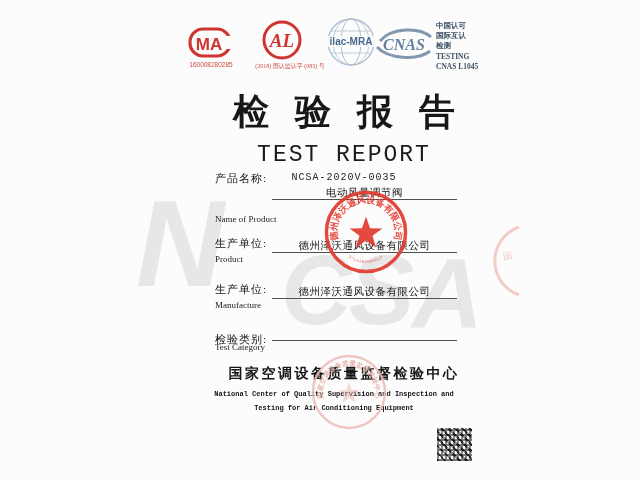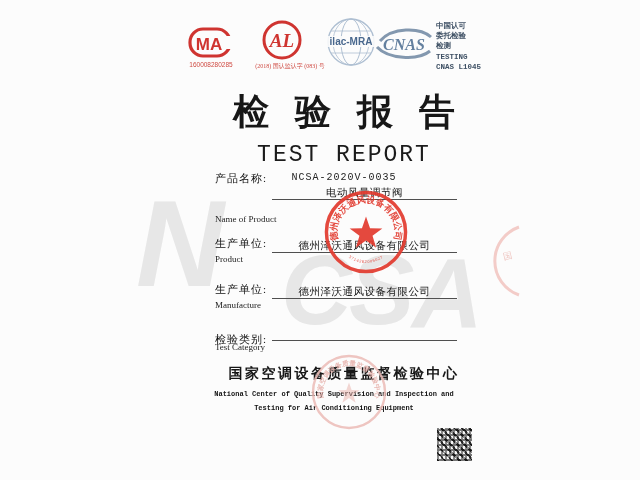--- a/index.html
+++ b/index.html
@@ -19,21 +19,21 @@
   .logo { position:absolute; z-index:1; }
   #cma   { left:188px; top:26px; }
   #cma-num { position:absolute; left:184px; top:61px; width:54px; text-align:center;
              font-family:"Liberation Sans", sans-serif; font-size:6.5px; color:#cf4a42; z-index:1; }
   #cal   { left:261px; top:19px; }
   #cal-cap { position:absolute; left:246px; top:62px; width:88px; text-align:center;
              font-size:6px; color:#cf4a42; z-index:1; }
   #ilac  { left:326px; top:17px; }
   #cnas  { left:374px; top:26px; }
   #accred { position:absolute; left:436px; top:21px; z-index:1;
-            font-family:Liberation Mono, monospace; font-weight:700;
+            font-family:Liberation Serif, serif; font-weight:700;
             font-size:7.5px; line-height:10.2px; color:#3e5064; }
   
   .title-col { position:absolute; left:44px; width:600px; top:88px; text-align:center; z-index:1; }
   .title-zh { font-family:"Liberation Sans", sans-serif; font-weight:700; font-size:36px;
               letter-spacing:26px; text-indent:26px; color:#171717; }
   .title-en { margin-top:5px; font-family:"Liberation Mono", monospace; font-size:23px;
               letter-spacing:2px; color:#1b1b1b; }
   .report-no { margin-top:4px; font-family:"Liberation Mono", monospace; font-size:10px;
                letter-spacing:1px; color:#222; }
   
@@ -97,21 +97,21 @@
   </svg>
 
   <svg id="cnas" class="logo" width="60" height="34" viewBox="0 0 60 34">
     <path d="M6,15 C18,1 46,1 57,11" stroke="#8398af" stroke-width="3" fill="none"></path>
     <path d="M3,21 C14,33 44,35 56,25" stroke="#8398af" stroke-width="3" fill="none"></path>
     <text x="30" y="24" font-size="16" font-weight="bold" font-style="italic" fill="#64809f" text-anchor="middle" font-family="Liberation Serif, serif">CNAS</text>
   </svg>
 
   <div id="accred">
     <div>中国认可</div>
-    <div>委托检验</div>
+    <div>国际互认</div>
     <div>检测</div>
     <div>TESTING</div>
     <div>CNAS L1045</div>
   </div>
 
   <div class="title-col">
     <div class="title-zh">检验报告</div>
     <div class="title-en">TEST REPORT</div>
     <div class="report-no">NCSA-2020V-0035</div>
   </div>

